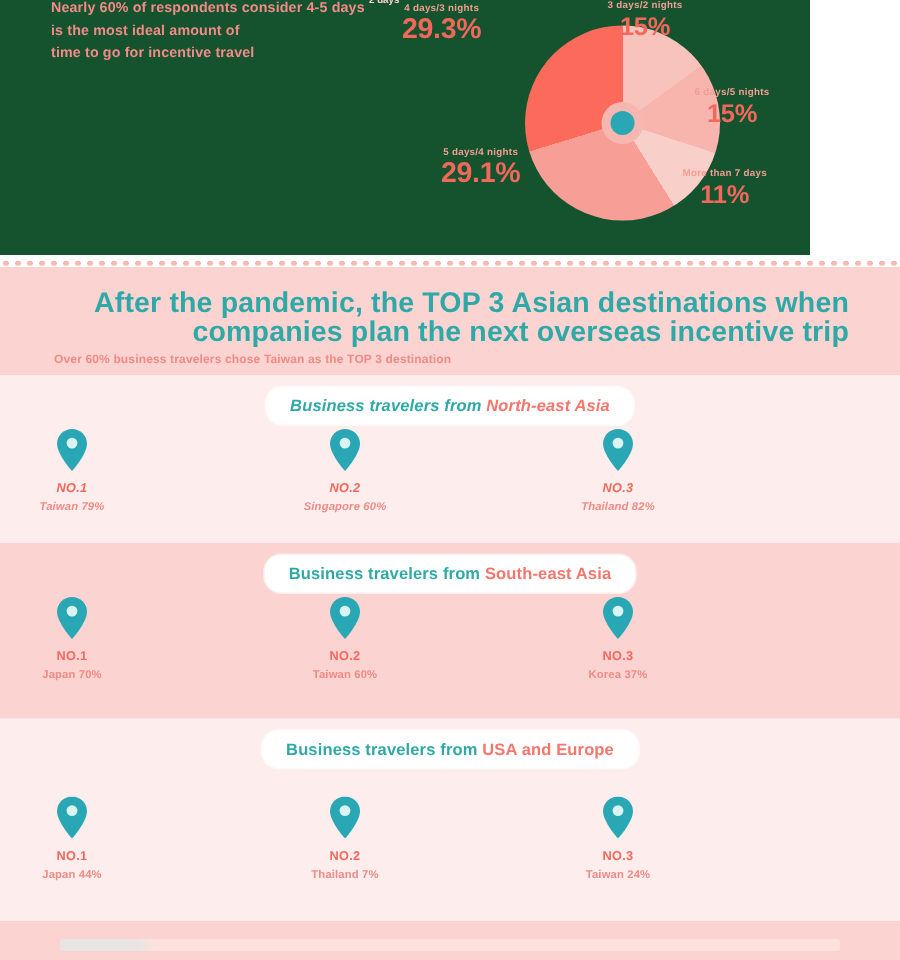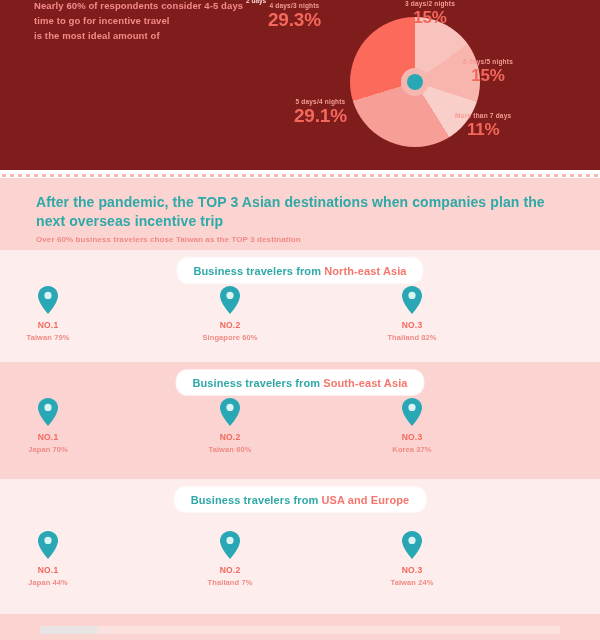--- a/index.html
+++ b/index.html
@@ -6,21 +6,21 @@
   body{
     width:600px;height:640px;overflow:hidden;
     font-family:"Liberation Sans",sans-serif;
     background:#ffffff;
     -webkit-font-smoothing:antialiased;
   }
   .page{position:relative;width:600px;height:640px;}
 
   
   .top-section{
-    position:relative;width:600px;height:170px;background:#7f1d1d;
+    position:relative;width:540px;height:170px;background:#14532d;
   }
   .intro-text{
     position:absolute;left:34px;top:-2px;width:230px;
     font-size:9.5px;font-weight:bold;line-height:15px;
     color:#f48a8a;letter-spacing:.1px;
   }
   .intro-text .ln{display:block;}
 
   
   .pie-wrap{position:absolute;left:350px;top:17px;width:130px;height:130px;}
@@ -68,22 +68,23 @@
     background-size:8px 3px;background-repeat:repeat-x;
   }
 
   
   .pink-section{
     position:absolute;left:0;top:178px;width:600px;height:462px;
     background:#fbd4d2;
   }
   .sec-title{
     position:absolute;left:36px;top:15px;width:530px;
-    font-size:14px;font-weight:bold;line-height:19px;color:#2fa9a7;
+    font-size:19px;font-weight:bold;line-height:19px;color:#2fa9a7;
     letter-spacing:.1px;
+    text-align:right;
   }
   .sec-sub{
     position:absolute;left:36px;top:57px;
     font-size:8px;font-weight:bold;color:#f08a84;letter-spacing:.1px;
   }
 
   
   .panel{position:absolute;left:0;width:600px;}
   .panel.light{background:#fdeeed;}
   .panel.dark{background:#fbd4d2;}
@@ -112,22 +113,22 @@
 </style>
 </head>
 <body>
 
 <div class="page">
 
   <div class="top-section">
 
     <div class="intro-text">
       <span class="ln">Nearly 60% of respondents consider 4-5 days</span>
+      <span class="ln">is the most ideal amount of</span>
       <span class="ln">time to go for incentive travel</span>
-      <span class="ln">is the most ideal amount of</span>
     </div>
 
     <div class="lbl-ghost">2 days</div>
 
     <div class="pie-wrap">
       <div class="pie"></div>
       <div class="pie-hub">
         <div class="pie-hub-inner"></div>
       </div>
     </div>
@@ -158,21 +159,21 @@
     </div>
   </div>
 
   <div class="divider"></div>
 
   <div class="pink-section">
 
     <div class="sec-title">After the pandemic, the TOP 3 Asian destinations when companies plan the next overseas incentive trip</div>
     <div class="sec-sub">Over 60% business travelers chose Taiwan as the TOP 3 destination</div>
 
-    <div class="panel light" style="top:72px;height:112px;">
+    <div class="panel light" style="top:72px;height:112px;font-style:italic;">
       <div class="panel-head">
         <span class="h1">Business travelers from </span><span class="h2">North-east Asia</span>
       </div>
       <div class="pins">
         <div class="pin-col">
           <svg class="pin-icon" width="20" height="28" viewBox="0 0 20 28">
             <path d="M10 0C4.5 0 0 4.4 0 9.8C0 17 10 28 10 28S20 17 20 9.8C20 4.4 15.5 0 10 0Z" fill="#2aa7b5"></path>
             <circle cx="10" cy="9.4" r="3.6" fill="#d9f4f2"></circle>
           </svg>
           <span class="pin-rank">NO.1</span>

